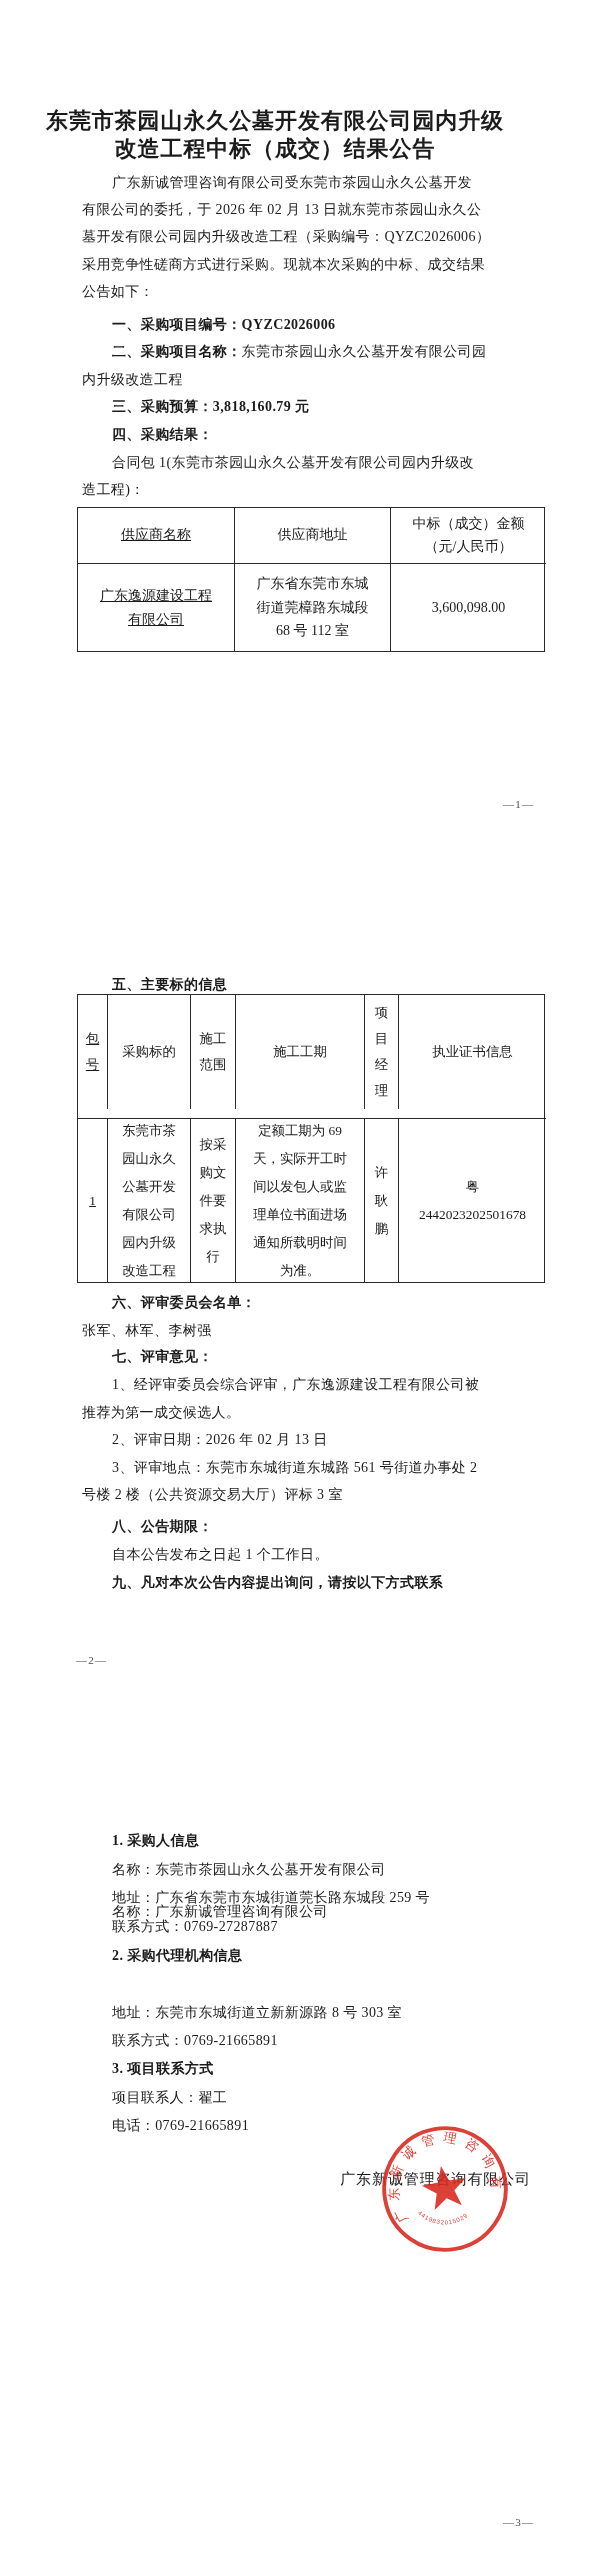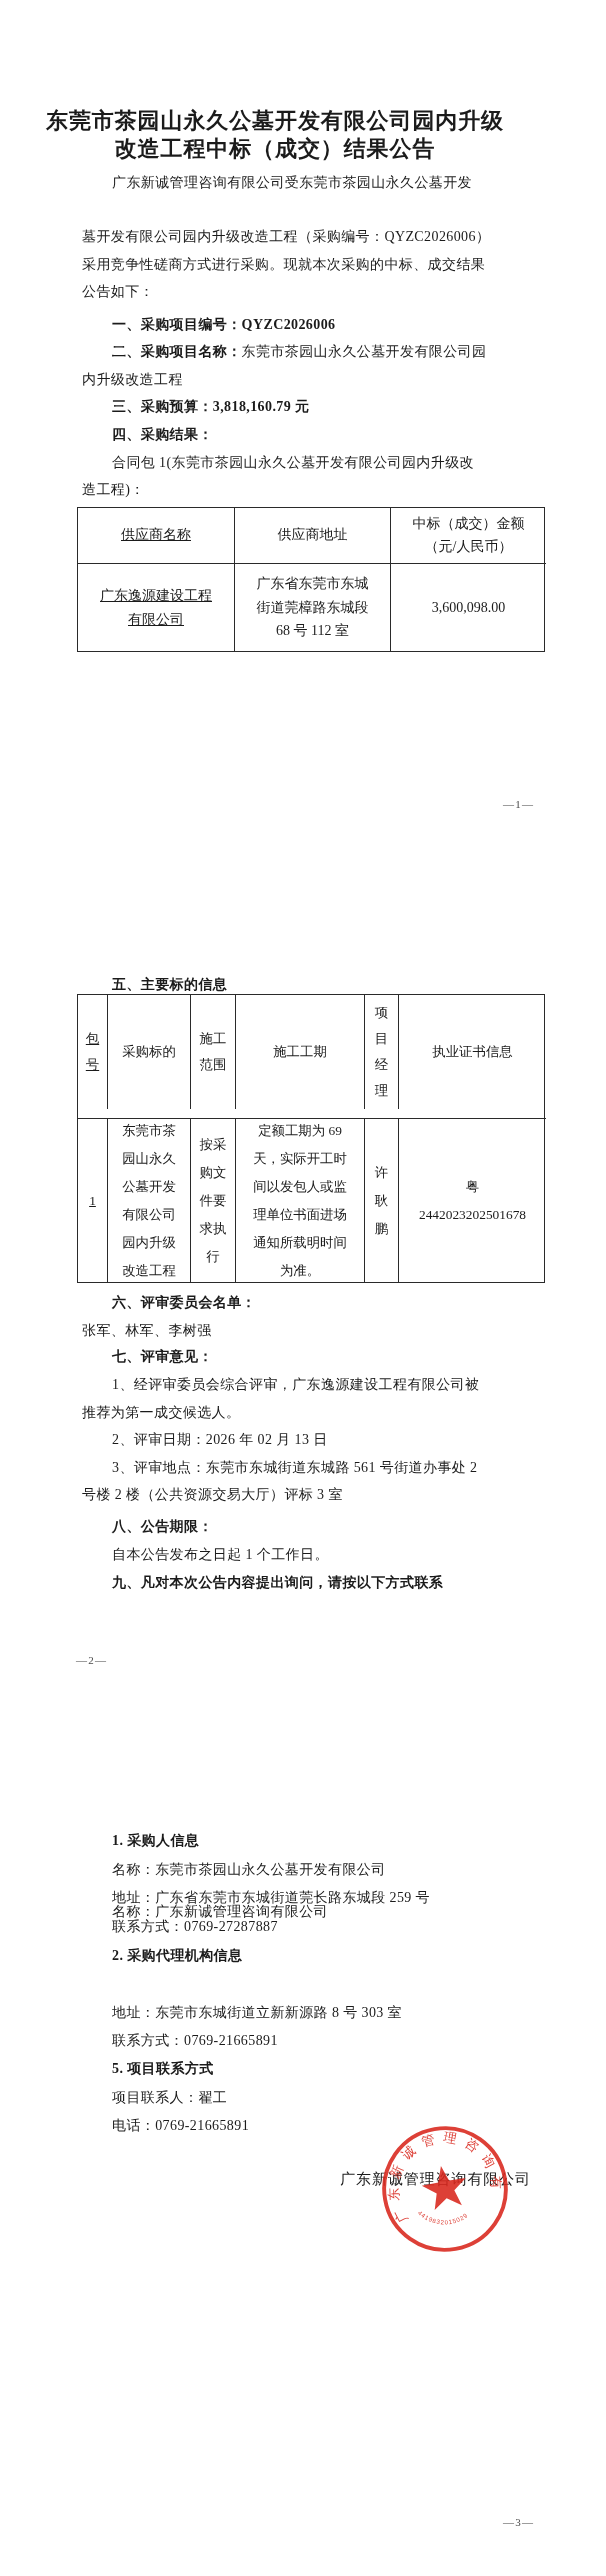--- a/index.html
+++ b/index.html
@@ -52,20 +52,21 @@
 </style>
 </head>
 <body>
 
 <div class="page">
 
   <div class="title" style="top:106px">东莞市茶园山永久公墓开发有限公司园内升级</div>
   <div class="title" style="top:134px">改造工程中标（成交）结果公告</div>
 
   <div class="ln ind" style="top:173px">广东新诚管理咨询有限公司受东莞市茶园山永久公墓开发</div>
+  <div class="ln" style="top:200px">有限公司的委托，于 2026 年 02 月 13 日就东莞市茶园山永久公</div>
   <div class="ln" style="top:227px">墓开发有限公司园内升级改造工程（采购编号：QYZC2026006）</div>
   <div class="ln" style="top:255px">采用竞争性磋商方式进行采购。现就本次采购的中标、成交结果</div>
   <div class="ln" style="top:282px">公告如下：</div>
 
   <div class="ln ind b" style="top:315px"><span>一、采购项目编号：</span><span>QYZC2026006</span></div>
 
   <div class="ln ind" style="top:342px"><span class="b">二、采购项目名称：</span><span>东莞市茶园山永久公墓开发有限公司园</span></div>
   <div class="ln" style="top:370px">内升级改造工程</div>
 
   <div class="ln ind b" style="top:397px"><span>三、采购预算：</span><span>3,818,160.79 元</span></div>
@@ -144,21 +145,21 @@
   <div class="pagenum" style="left:76px; top:1653px">—2—</div>
 
   <div class="ln ind b" style="top:1831px">1. 采购人信息</div>
   <div class="ln ind" style="top:1860px">名称：东莞市茶园山永久公墓开发有限公司</div>
   <div class="ln ind" style="top:1888px">地址：广东省东莞市东城街道莞长路东城段 259 号</div>
   <div class="ln ind" style="top:1917px">联系方式：0769-27287887</div>
   <div class="ln ind b" style="top:1946px">2. 采购代理机构信息</div>
   <div class="ln ind" style="top:1902px">名称：广东新诚管理咨询有限公司</div>
   <div class="ln ind" style="top:2003px">地址：东莞市东城街道立新新源路 8 号 303 室</div>
   <div class="ln ind" style="top:2031px">联系方式：0769-21665891</div>
-  <div class="ln ind b" style="top:2059px">5. 项目联系方式</div>
+  <div class="ln ind b" style="top:2059px">3. 项目联系方式</div>
   <div class="ln ind" style="top:2088px">项目联系人：翟工</div>
   <div class="ln ind" style="top:2116px">电话：0769-21665891</div>
 
   <div class="sig" style="top:2169px">广东新诚管理咨询有限公司</div>
 
   <svg class="seal" viewBox="0 0 152 152">
     <circle cx="76" cy="76" r="70" fill="none" stroke="#d9261c" stroke-width="4.5"></circle>
     <polygon fill="#d9261c" points="76,49 82.3,67.3 101.7,67.7 86.3,79.3 91.9,97.8 76,86.8 60.1,97.8 65.7,79.3 50.3,67.7 69.7,67.3"></polygon>
     <defs>
       <path id="sealTopArc" d="M 29.2,103 A 54,54 0 1 1 122.8,103" fill="none"></path>

